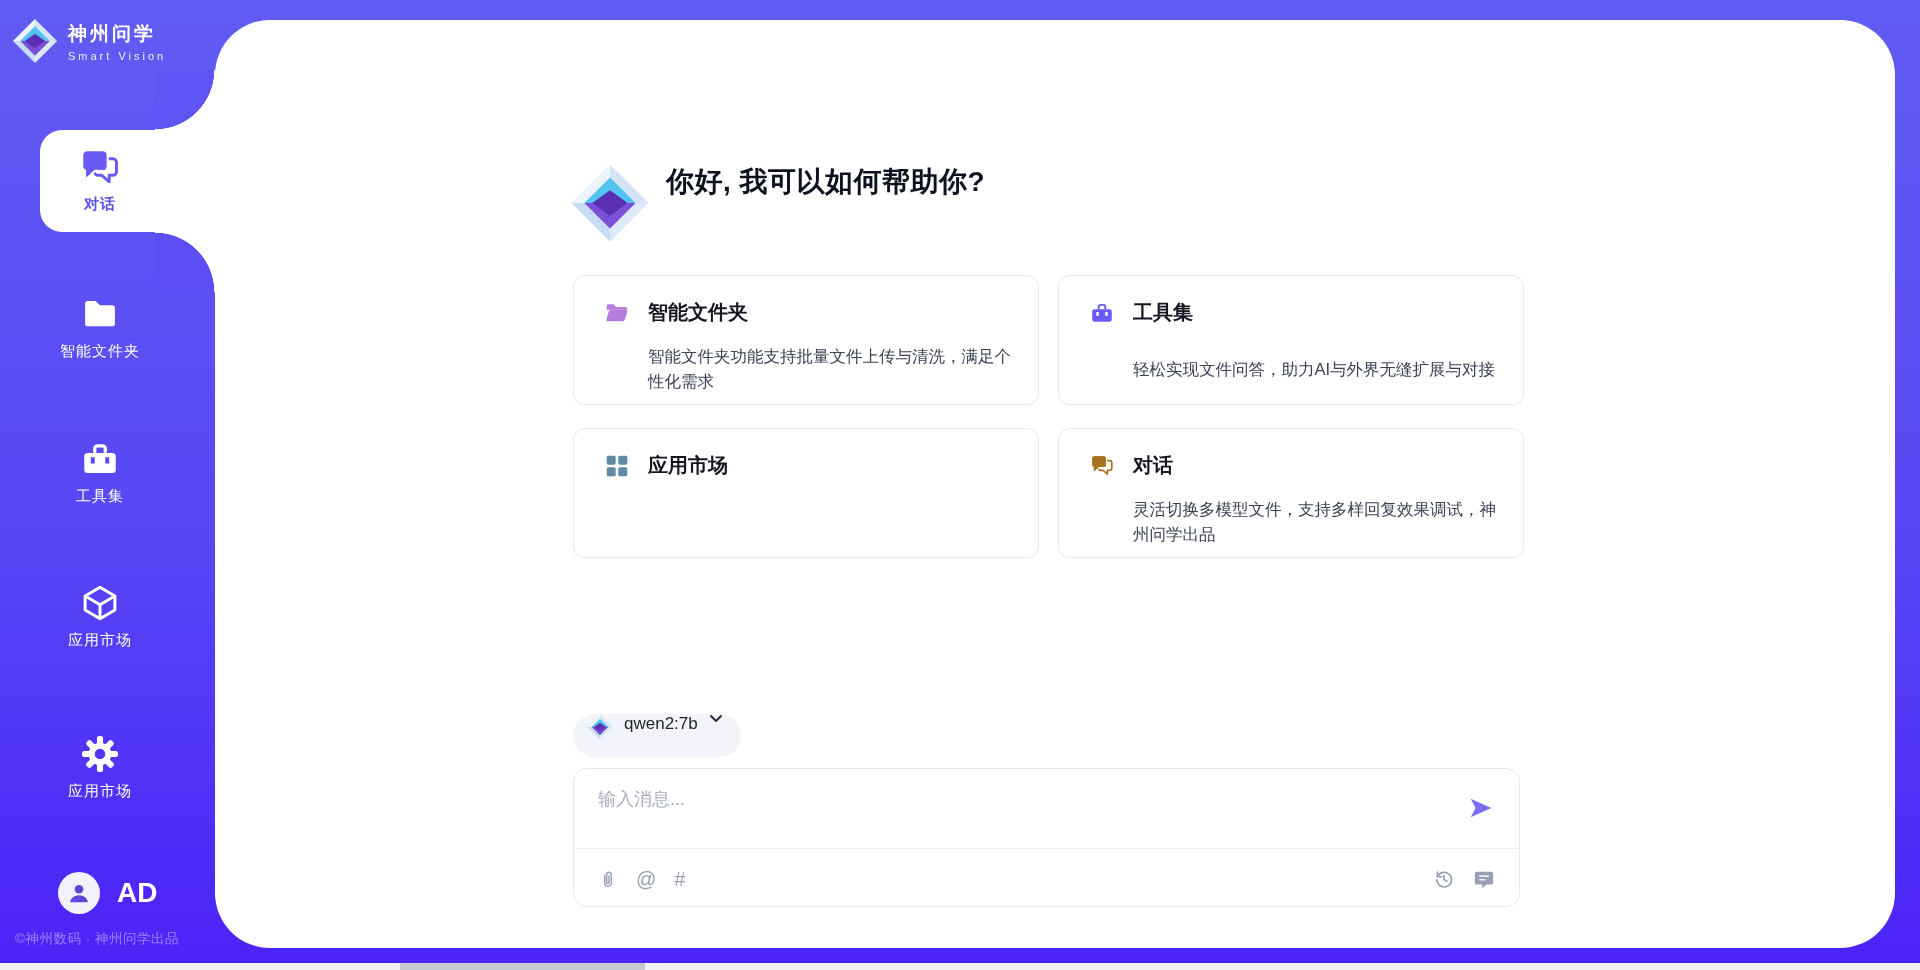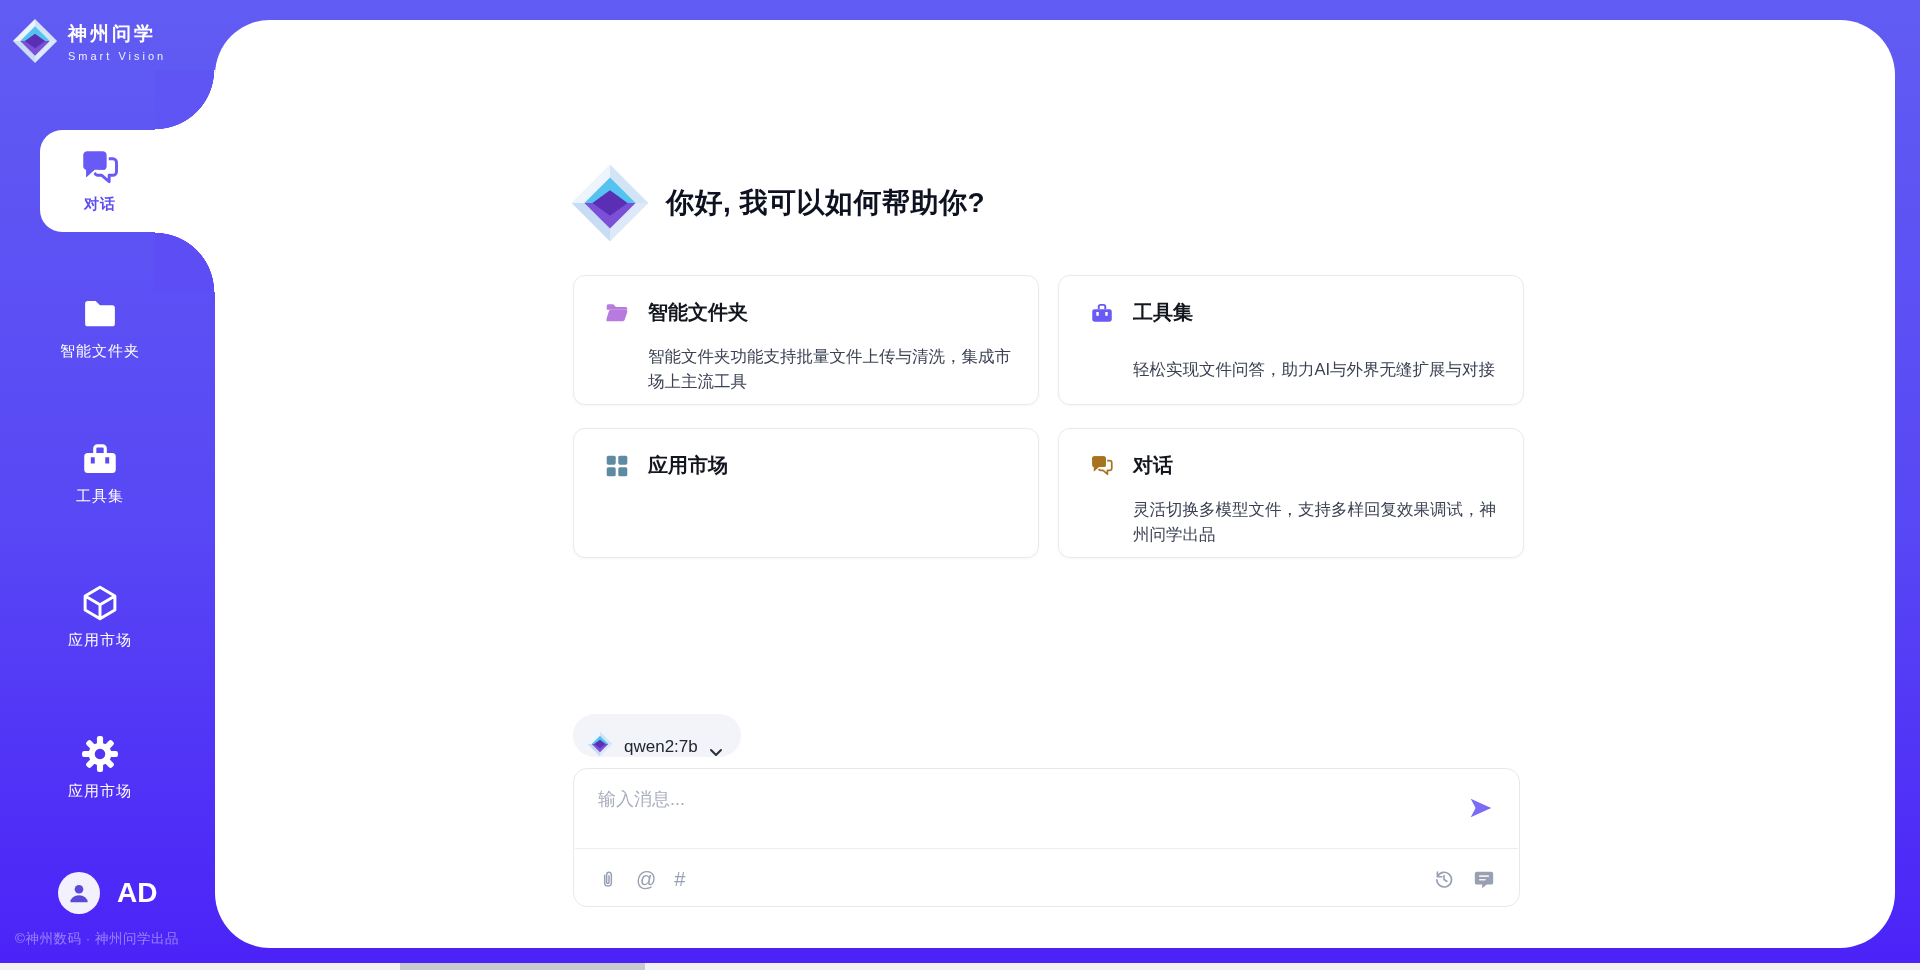--- a/index.html
+++ b/index.html
@@ -30,37 +30,37 @@
   .fillet { position:absolute; width:60px; height:60px; left:155px; }
   .fillet.top { top:70px;  background:radial-gradient(circle 60px at 0 0,    #5f55f4 0 59px, #ffffff 59.5px); }
   .fillet.bot { top:232px; background:radial-gradient(circle 60px at 0 100%, #5c4df4 0 59px, #ffffff 59.5px); }
 
   .user-row { position:absolute; left:58px; top:872px; display:flex; align-items:center; gap:17px; cursor:pointer; }
   .avatar { width:42px; height:42px; border-radius:50%; background:#f4f1ff; display:flex; align-items:center; justify-content:center; }
   .user-name { color:#fff; font-size:28px; font-weight:700; }
   .side-footer { position:absolute; left:15px; top:930px; color:rgba(255,255,255,.42); font-size:13.5px; letter-spacing:.5px; }
 
   
-  .greeting { position:absolute; left:570px; top:163px; display:flex; align-items:center; gap:16px; }
+  .greeting { position:absolute; left:570px; top:163px; display:flex; align-items:flex-start; gap:16px; }
   .greeting .gem { width:80px; height:80px; }
   .greeting h1 { font-size:28px; font-weight:700; color:#0e1120; letter-spacing:.5px; }
 
   
   .card { position:absolute; width:466px; height:130px; background:#fff; border:1px solid #e9eaf0;
           border-radius:12px; box-shadow:0 1px 3px rgba(16,24,40,.04); cursor:pointer;
           padding:23px 26px 0 30px; display:grid; grid-template-columns:44px 1fr; }
   .card.c1 { left:573px; top:275px; } .card.c2 { left:1058px; top:275px; }
   .card.c3 { left:573px; top:428px; } .card.c4 { left:1058px; top:428px; }
   .card .cico { width:26px; height:26px; margin-top:1px; }
   .card h2 { font-size:20px; font-weight:700; color:#14161f; line-height:26px; }
   .card p  { grid-column:2; font-size:16.5px; color:#3c4254; line-height:25px; margin-top:8px; }
 
   
   .model-pill { position:absolute; left:573px; top:714px; height:43px; padding:0 18px 0 14px;
-                background:#f3f4f9; border-radius:22px; display:inline-flex; align-items:flex-end; gap:11px; cursor:pointer; }
+                background:#f3f4f9; border-radius:22px; display:inline-flex; align-items:flex-start; gap:11px; cursor:pointer; }
   .model-pill .gem { width:26px; height:26px; }
   .model-name { font-size:17px; color:#22262f; }
 
   
   .composer { position:absolute; left:573px; top:768px; width:947px; height:139px;
               background:#fff; border:1px solid #e7e8ee; border-radius:14px; }
   .composer textarea { position:absolute; left:24px; top:18px; width:820px; height:52px;
                        border:none; outline:none; resize:none; background:transparent;
                        font-family:inherit; font-size:18px; color:#41465a; }
   .composer textarea::placeholder { color:#a9aebf; }
@@ -180,21 +180,21 @@
       </svg>
     <h1>你好, 我可以如何帮助你?</h1>
   </div>
 
   <div class="card c1">
     <svg class="cico" viewBox="0 0 24 24">
       <path fill="#b77be0" d="M2.5 5.5A1.5 1.5 0 0 1 4 4h4.6l2.4 2.4H20a1.5 1.5 0 0 1 1.5 1.5V9H2.5Z"></path>
       <path fill="#b77be0" d="M2.3 19.5h15a2 2 0 0 0 1.9-1.4l2.3-7A1.5 1.5 0 0 0 20 9.1H6.3a2 2 0 0 0-1.9 1.4L2.3 17.5Z"></path>
     </svg>
     <h2>智能文件夹</h2>
-    <p>智能文件夹功能支持批量文件上传与清洗，集成市场上主流工具</p>
+    <p>智能文件夹功能支持批量文件上传与清洗，满足个性化需求</p>
   </div>
 
   <div class="card c2">
     <svg class="cico" viewBox="0 0 48 48">
       <path fill="none" stroke="#6a5af5" stroke-width="3.6" d="M18 17v-5a3 3 0 0 1 3-3h6a3 3 0 0 1 3 3v5"></path>
       <path fill="#6a5af5" fill-rule="evenodd" d="M10 17h28a4 4 0 0 1 4 4v15a4 4 0 0 1-4 4H10a4 4 0 0 1-4-4V21a4 4 0 0 1 4-4Z M13.5 22h4.5v7h-4.5Z M30 22h4.5v7H30Z"></path>
     </svg>
     <h2>工具集</h2>
     <p>轻松实现文件问答，助力AI与外界无缝扩展与对接</p>
   </div>

